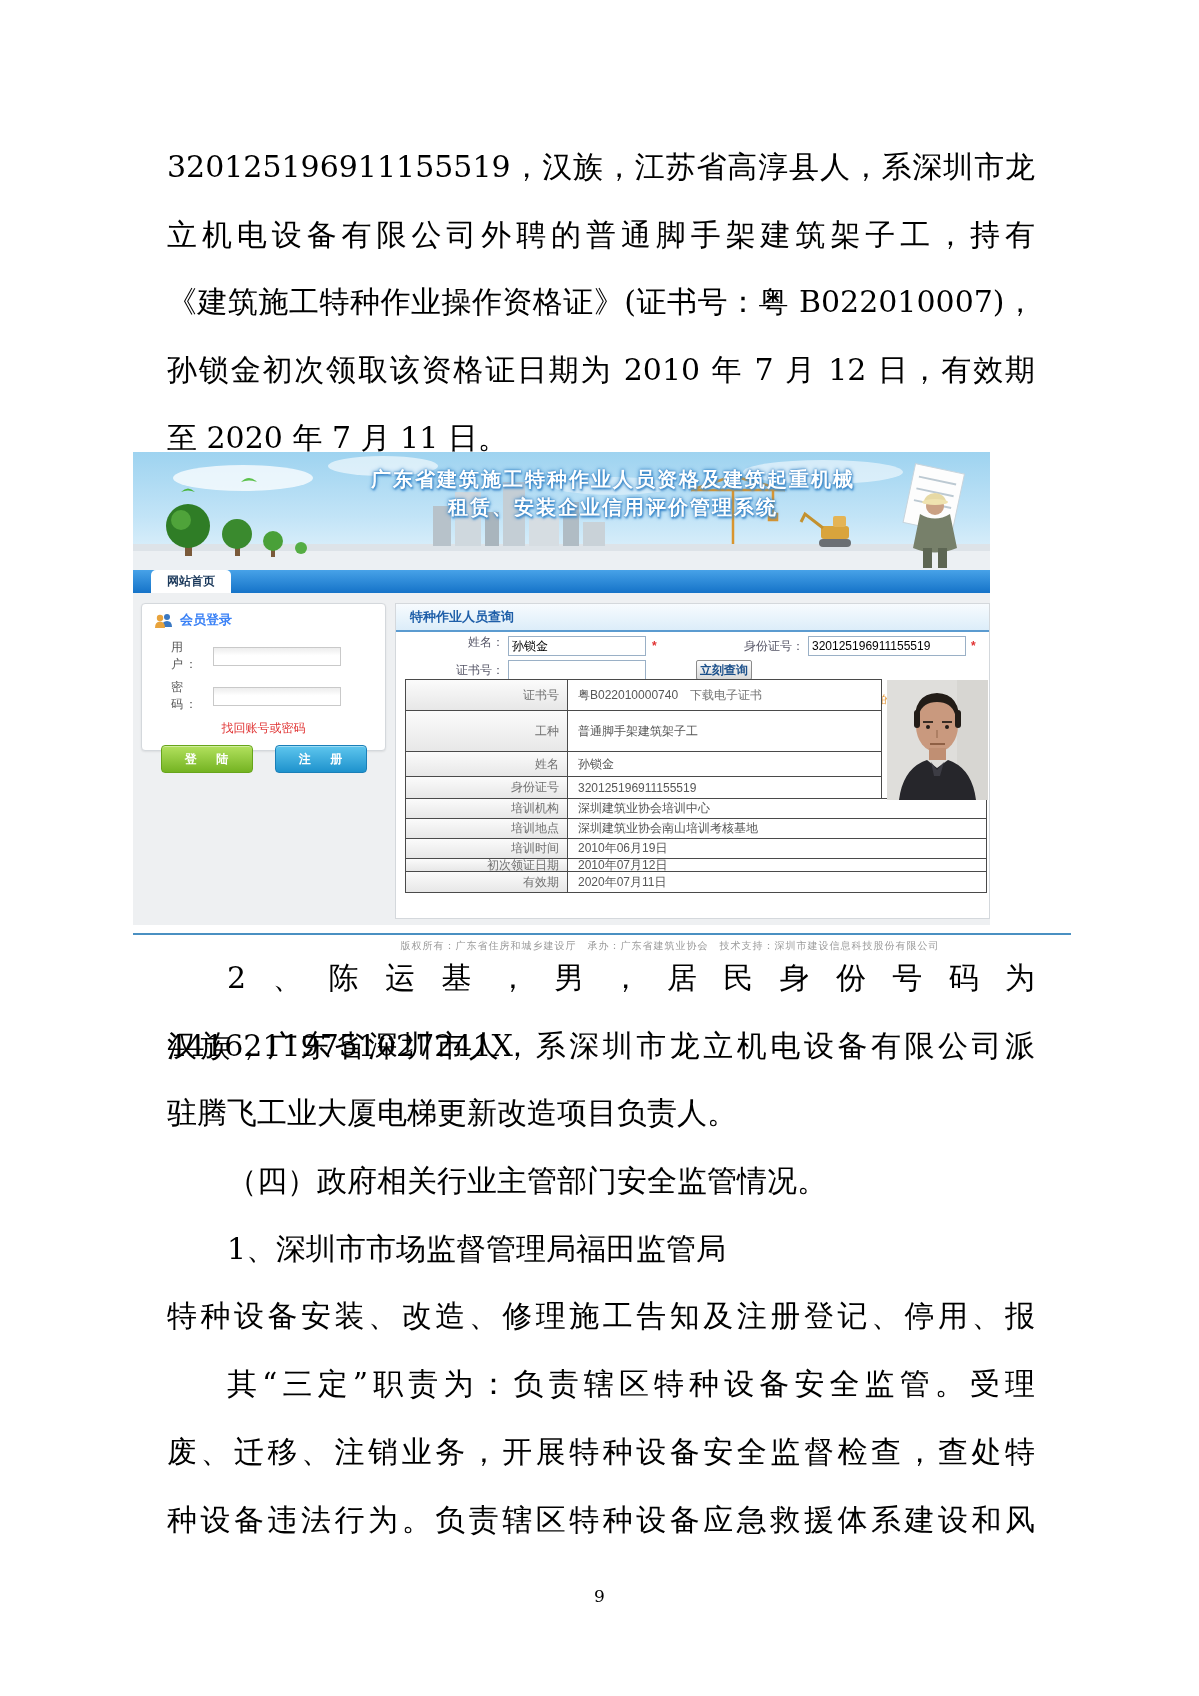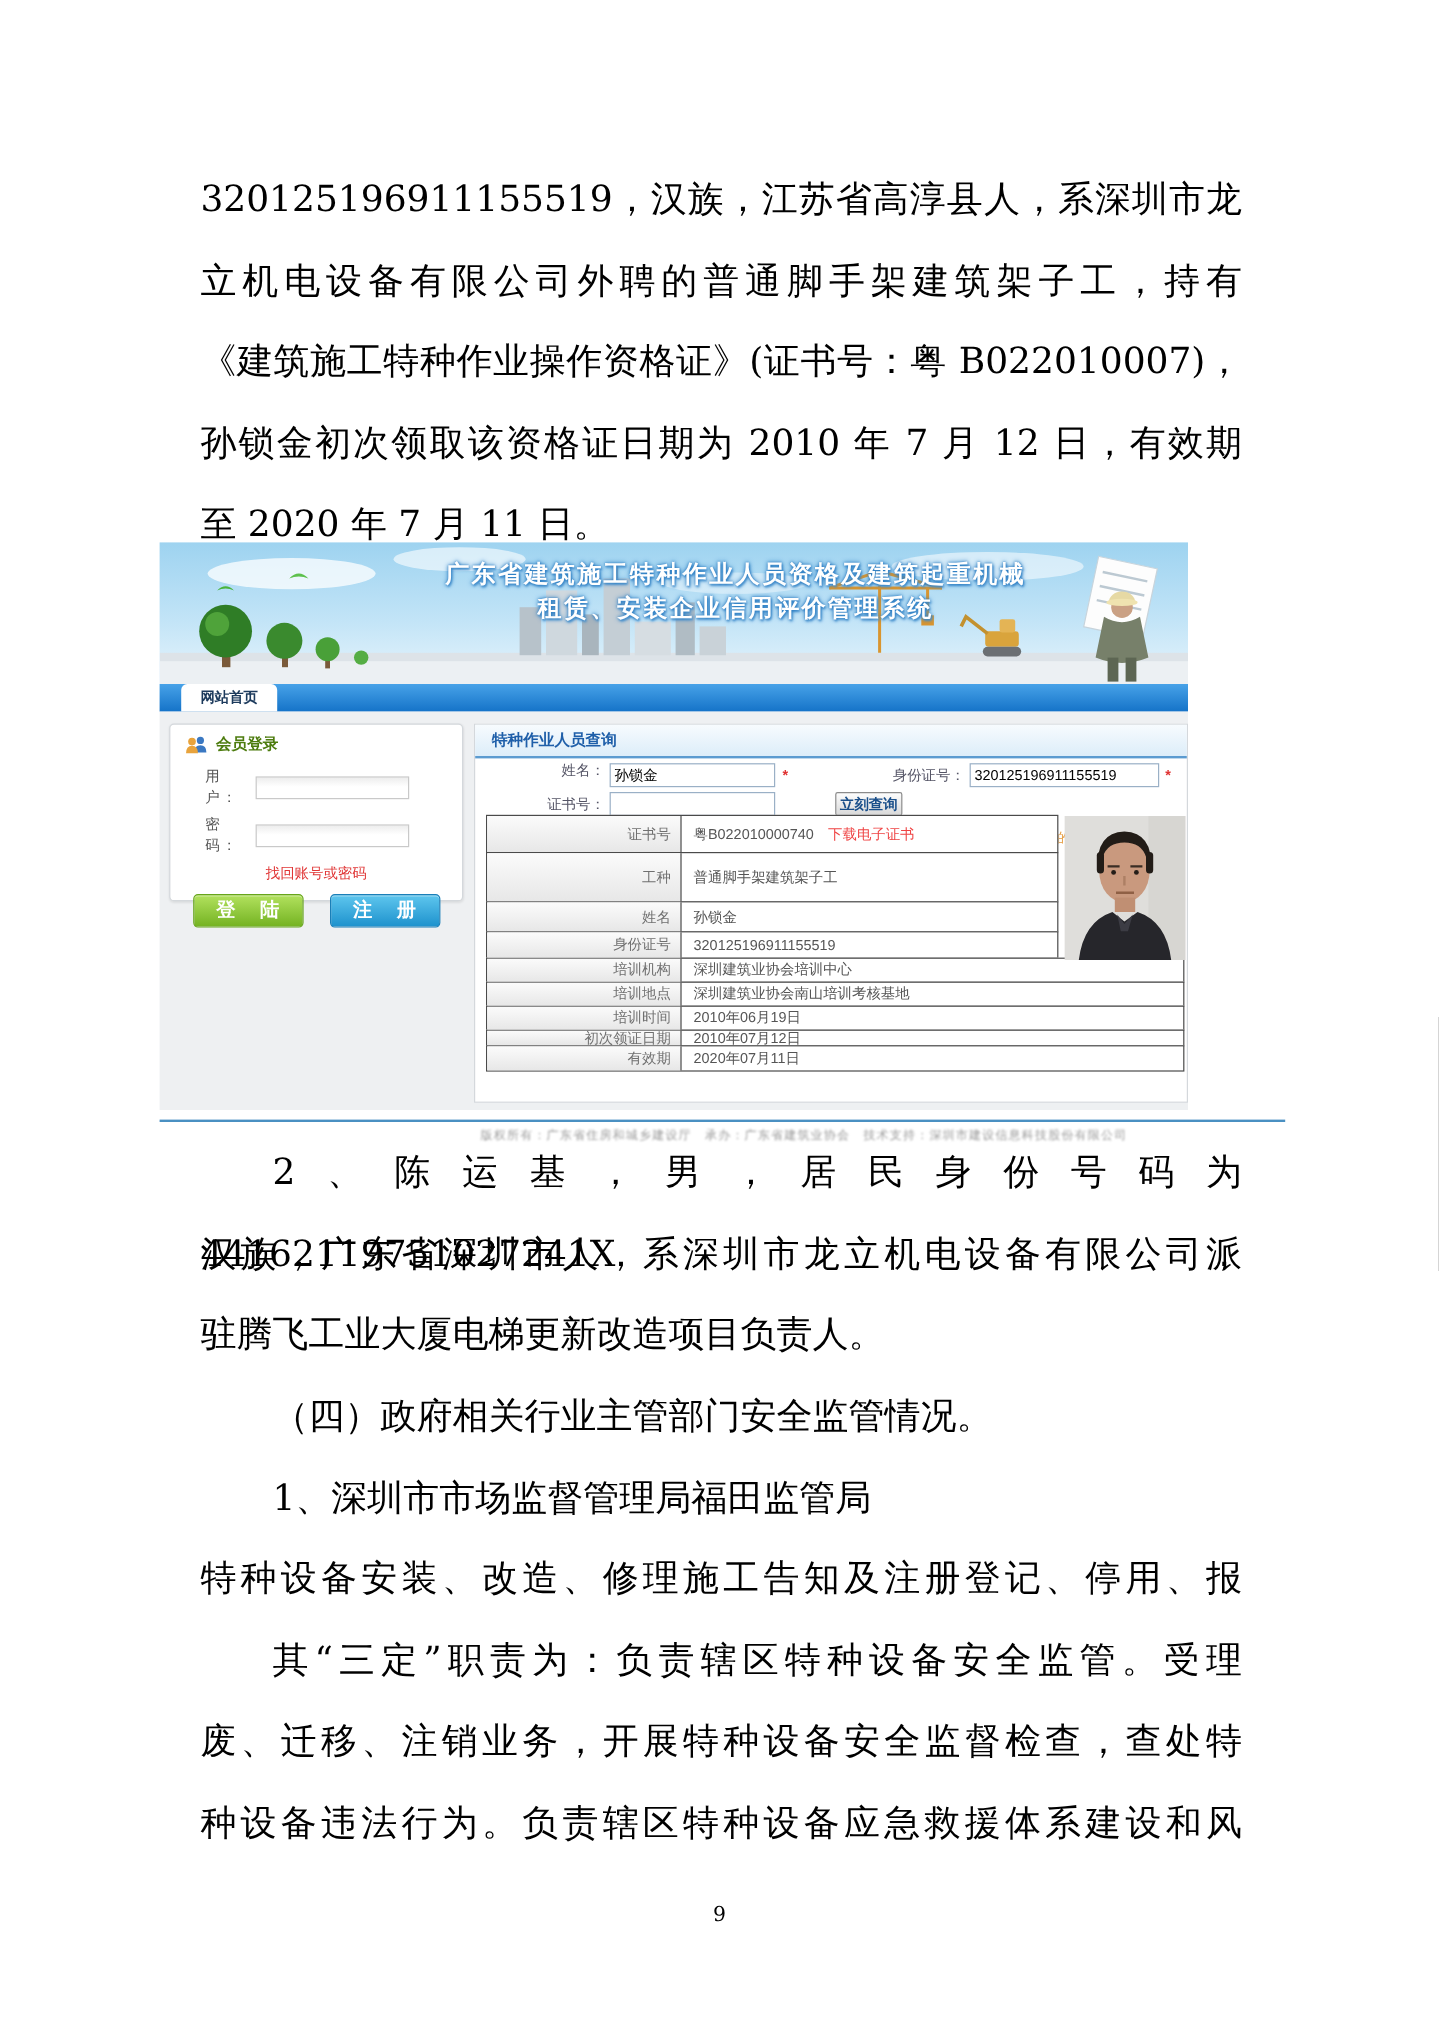--- a/index.html
+++ b/index.html
@@ -28,28 +28,28 @@
   .nav-tab{position:absolute;left:18px;top:0;width:80px;height:23px;background:#fff;
            border-radius:5px 5px 0 0;text-align:center;font-weight:bold;font-size:12px;
            line-height:23px;color:#1c3a5c;cursor:pointer;}
 
   .content{position:absolute;top:141px;left:0;right:0;bottom:0;background:#eef0f2;}
 
   
   .login-panel{position:absolute;left:8px;top:10px;width:243px;height:146px;background:#fff;
                border:1px solid #d4d8dc;border-radius:4px;box-shadow:0 1px 2px rgba(0,0,0,.08);}
   .login-head{display:flex;align-items:center;gap:6px;padding:7px 0 4px 12px;
-              color:#4d7c0f;font-weight:bold;font-size:13px;}
+              color:#3b82f6;font-weight:bold;font-size:13px;}
   .login-row{display:flex;align-items:center;margin:6px 0 0 12px;font-size:12px;color:#555;}
   .login-row label{width:42px;letter-spacing:2px;margin-left:17px;}
   .login-input{width:128px;height:19px;border:1px solid #c9c9c9;box-sizing:border-box;
                background:linear-gradient(#ededed,#fff 45%);}
   .forgot{margin-top:7px;text-align:center;font-size:12px;color:#e03535;cursor:pointer;}
   .login-btns{display:flex;justify-content:center;gap:22px;margin-top:8px;}
-  .btn{width:90px;height:26px;border-radius:4px;color:#fff;font-weight:bold;font-size:16px;
+  .btn{width:90px;height:26px;border-radius:4px;color:#fff;font-weight:bold;font-size:12px;
        line-height:26px;text-align:center;letter-spacing:8px;text-indent:8px;cursor:pointer;
        box-shadow:inset 0 1px 0 rgba(255,255,255,.4);}
   .btn-login{background:linear-gradient(#b2e15e,#74b322);border:1px solid #67a51b;}
   .btn-register{background:linear-gradient(#5ec6ee,#1e92cd);border:1px solid #1a7fb8;}
 
   
   .query-panel{position:absolute;left:262px;top:10px;width:595px;height:316px;background:#fff;
                border:1px solid #d4d8dc;box-sizing:border-box;}
   .q-header{height:26px;background:linear-gradient(#f7fbfe,#dcedf9);border-bottom:2px solid #5b9bd0;}
   .q-title{margin-left:14px;font-weight:bold;color:#1f5fa9;font-size:13px;line-height:26px;}
@@ -65,21 +65,21 @@
 
   
   .q-table{position:absolute;left:9px;top:76px;width:582px;font-size:12px;}
   .trow{display:flex;border:1px solid #4a4a4a;margin-top:-1px;background:#fff;box-sizing:border-box;}
   .trow.narrow{width:477px;}
   .trow.wide{width:582px;}
   .tlabel{width:162px;flex:0 0 162px;background:linear-gradient(#fbfbfb,#e7e7e7);color:#707070;
           display:flex;align-items:center;justify-content:flex-end;padding-right:8px;
           border-right:1px solid #4a4a4a;box-sizing:border-box;}
   .tvalue{flex:1;display:flex;align-items:center;padding-left:10px;color:#555;gap:12px;}
-  .dl-link{color:#ef4444;cursor:pointer;}
+  .dl-link{color:#737373;cursor:pointer;}
   .photo{position:absolute;left:482px;top:0;width:101px;height:120px;}
 
   
   .shot-divider{position:absolute;left:133px;top:933px;width:938px;height:2px;background:#4a90c2;}
   .shot-footer{position:absolute;left:300px;top:939px;width:740px;text-align:center;
                font:10px "Liberation Sans",sans-serif;color:#9a9a9a;letter-spacing:1px;
                filter:blur(0.7px);white-space:nowrap;overflow:hidden;}
 </style>
 </head>
 <body>

